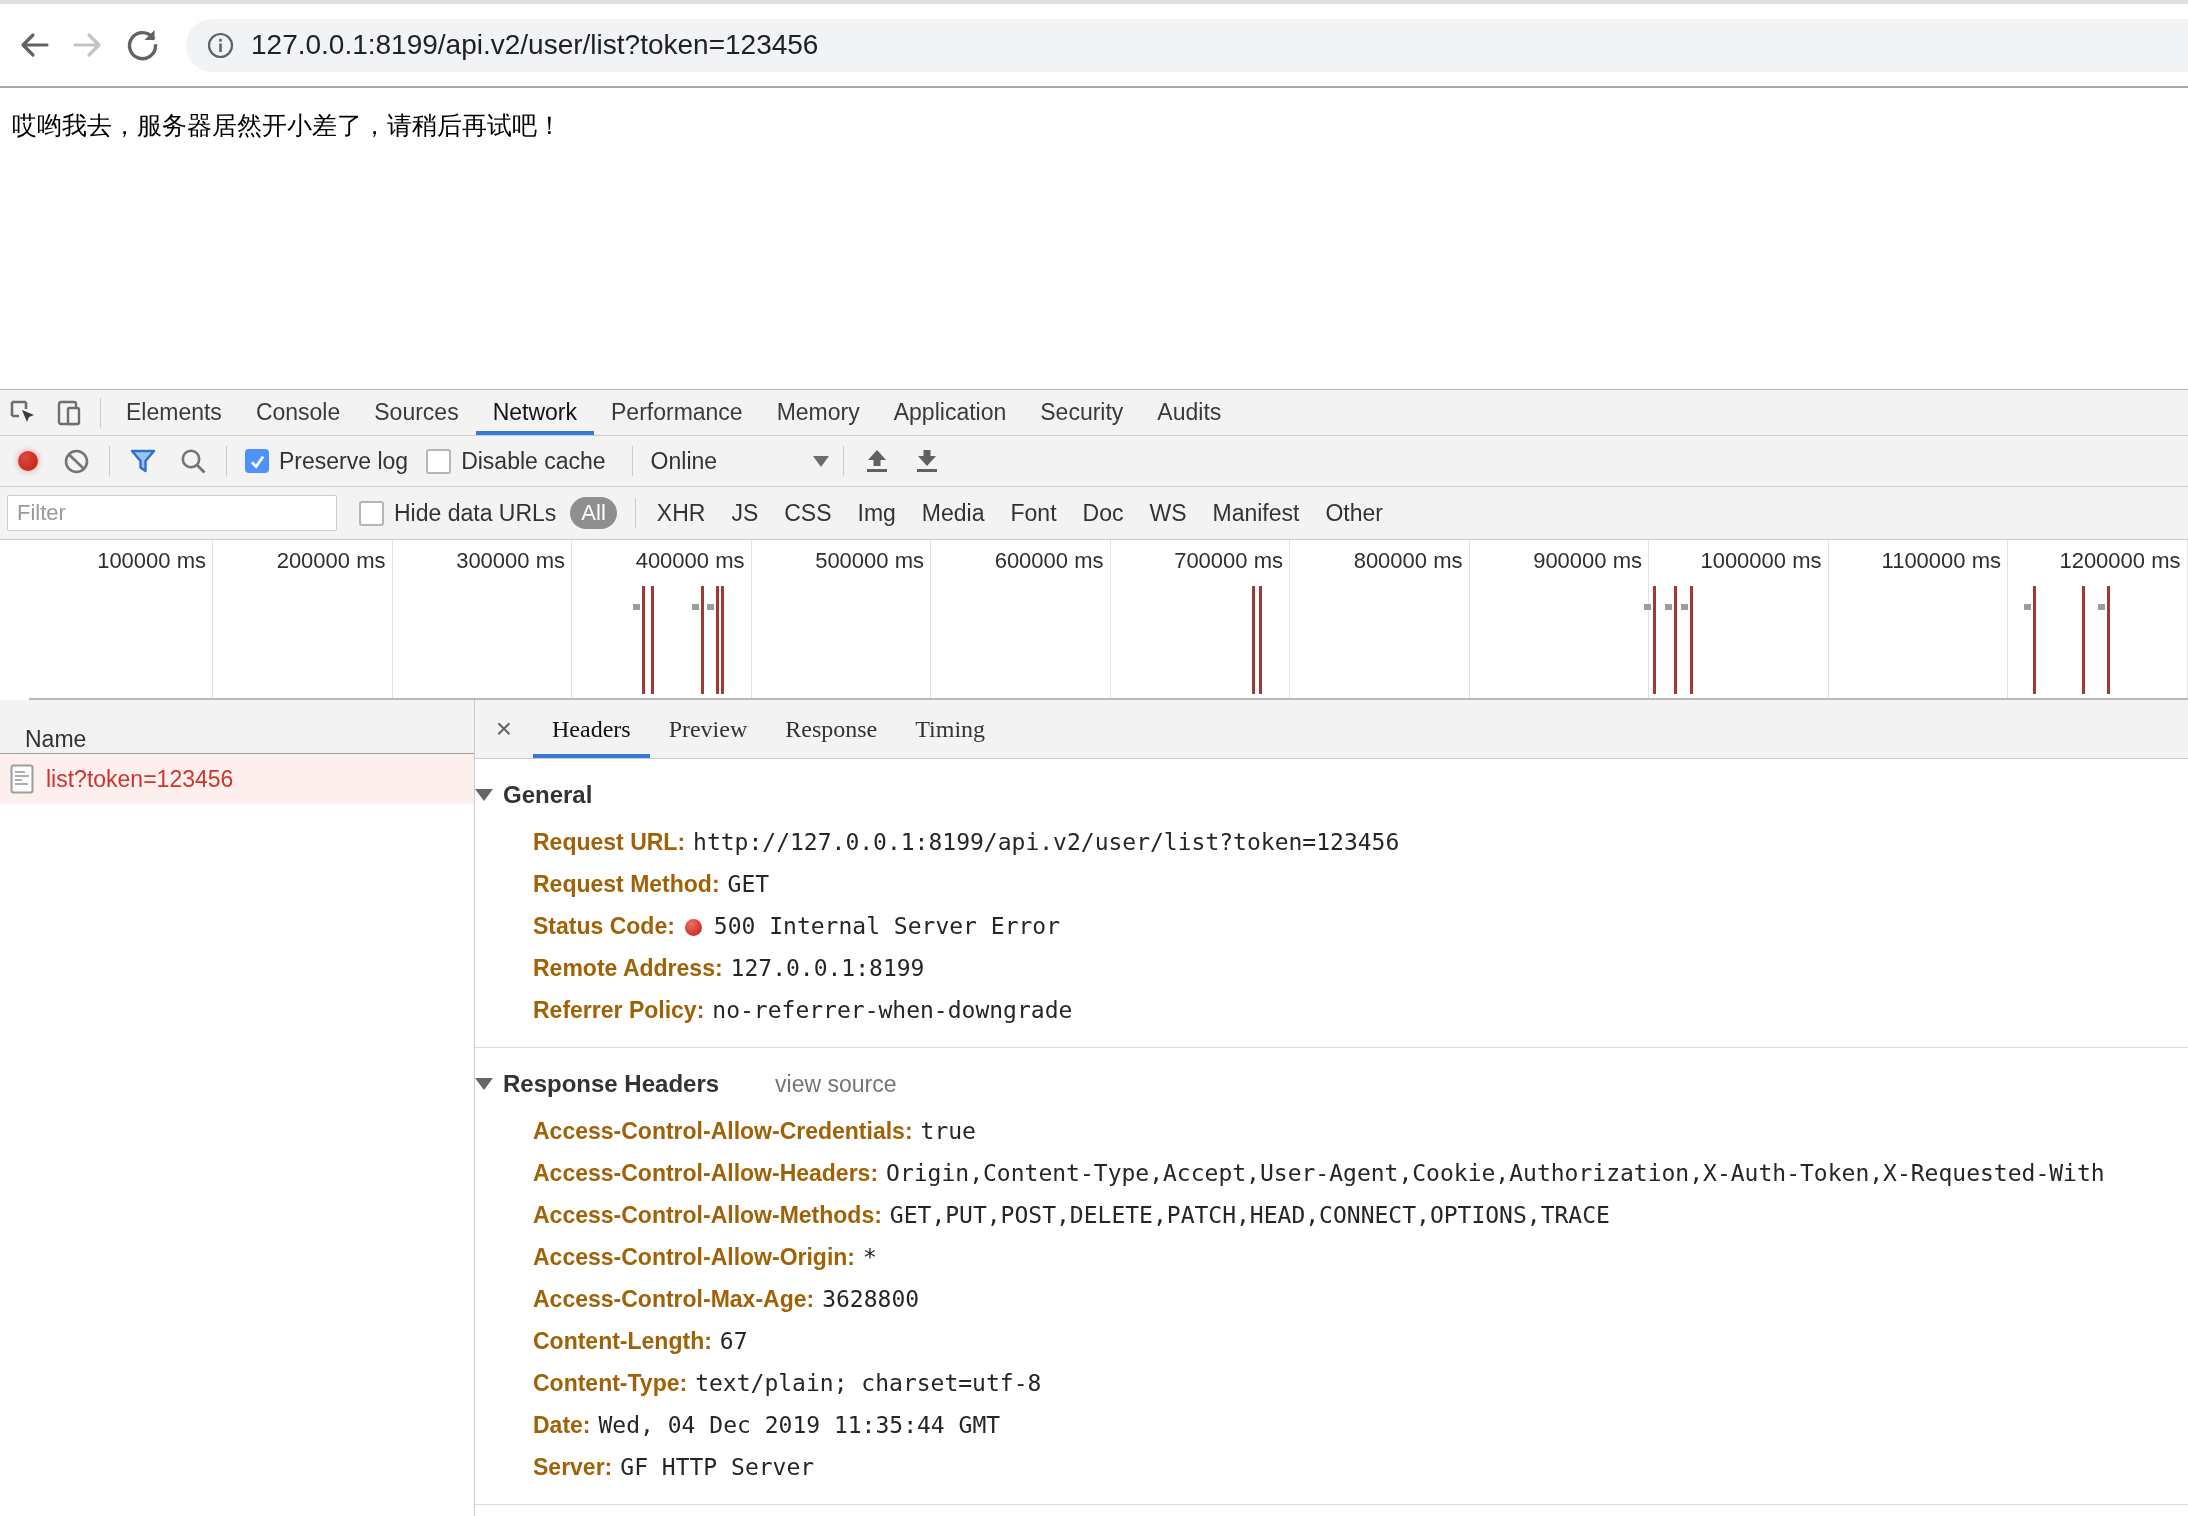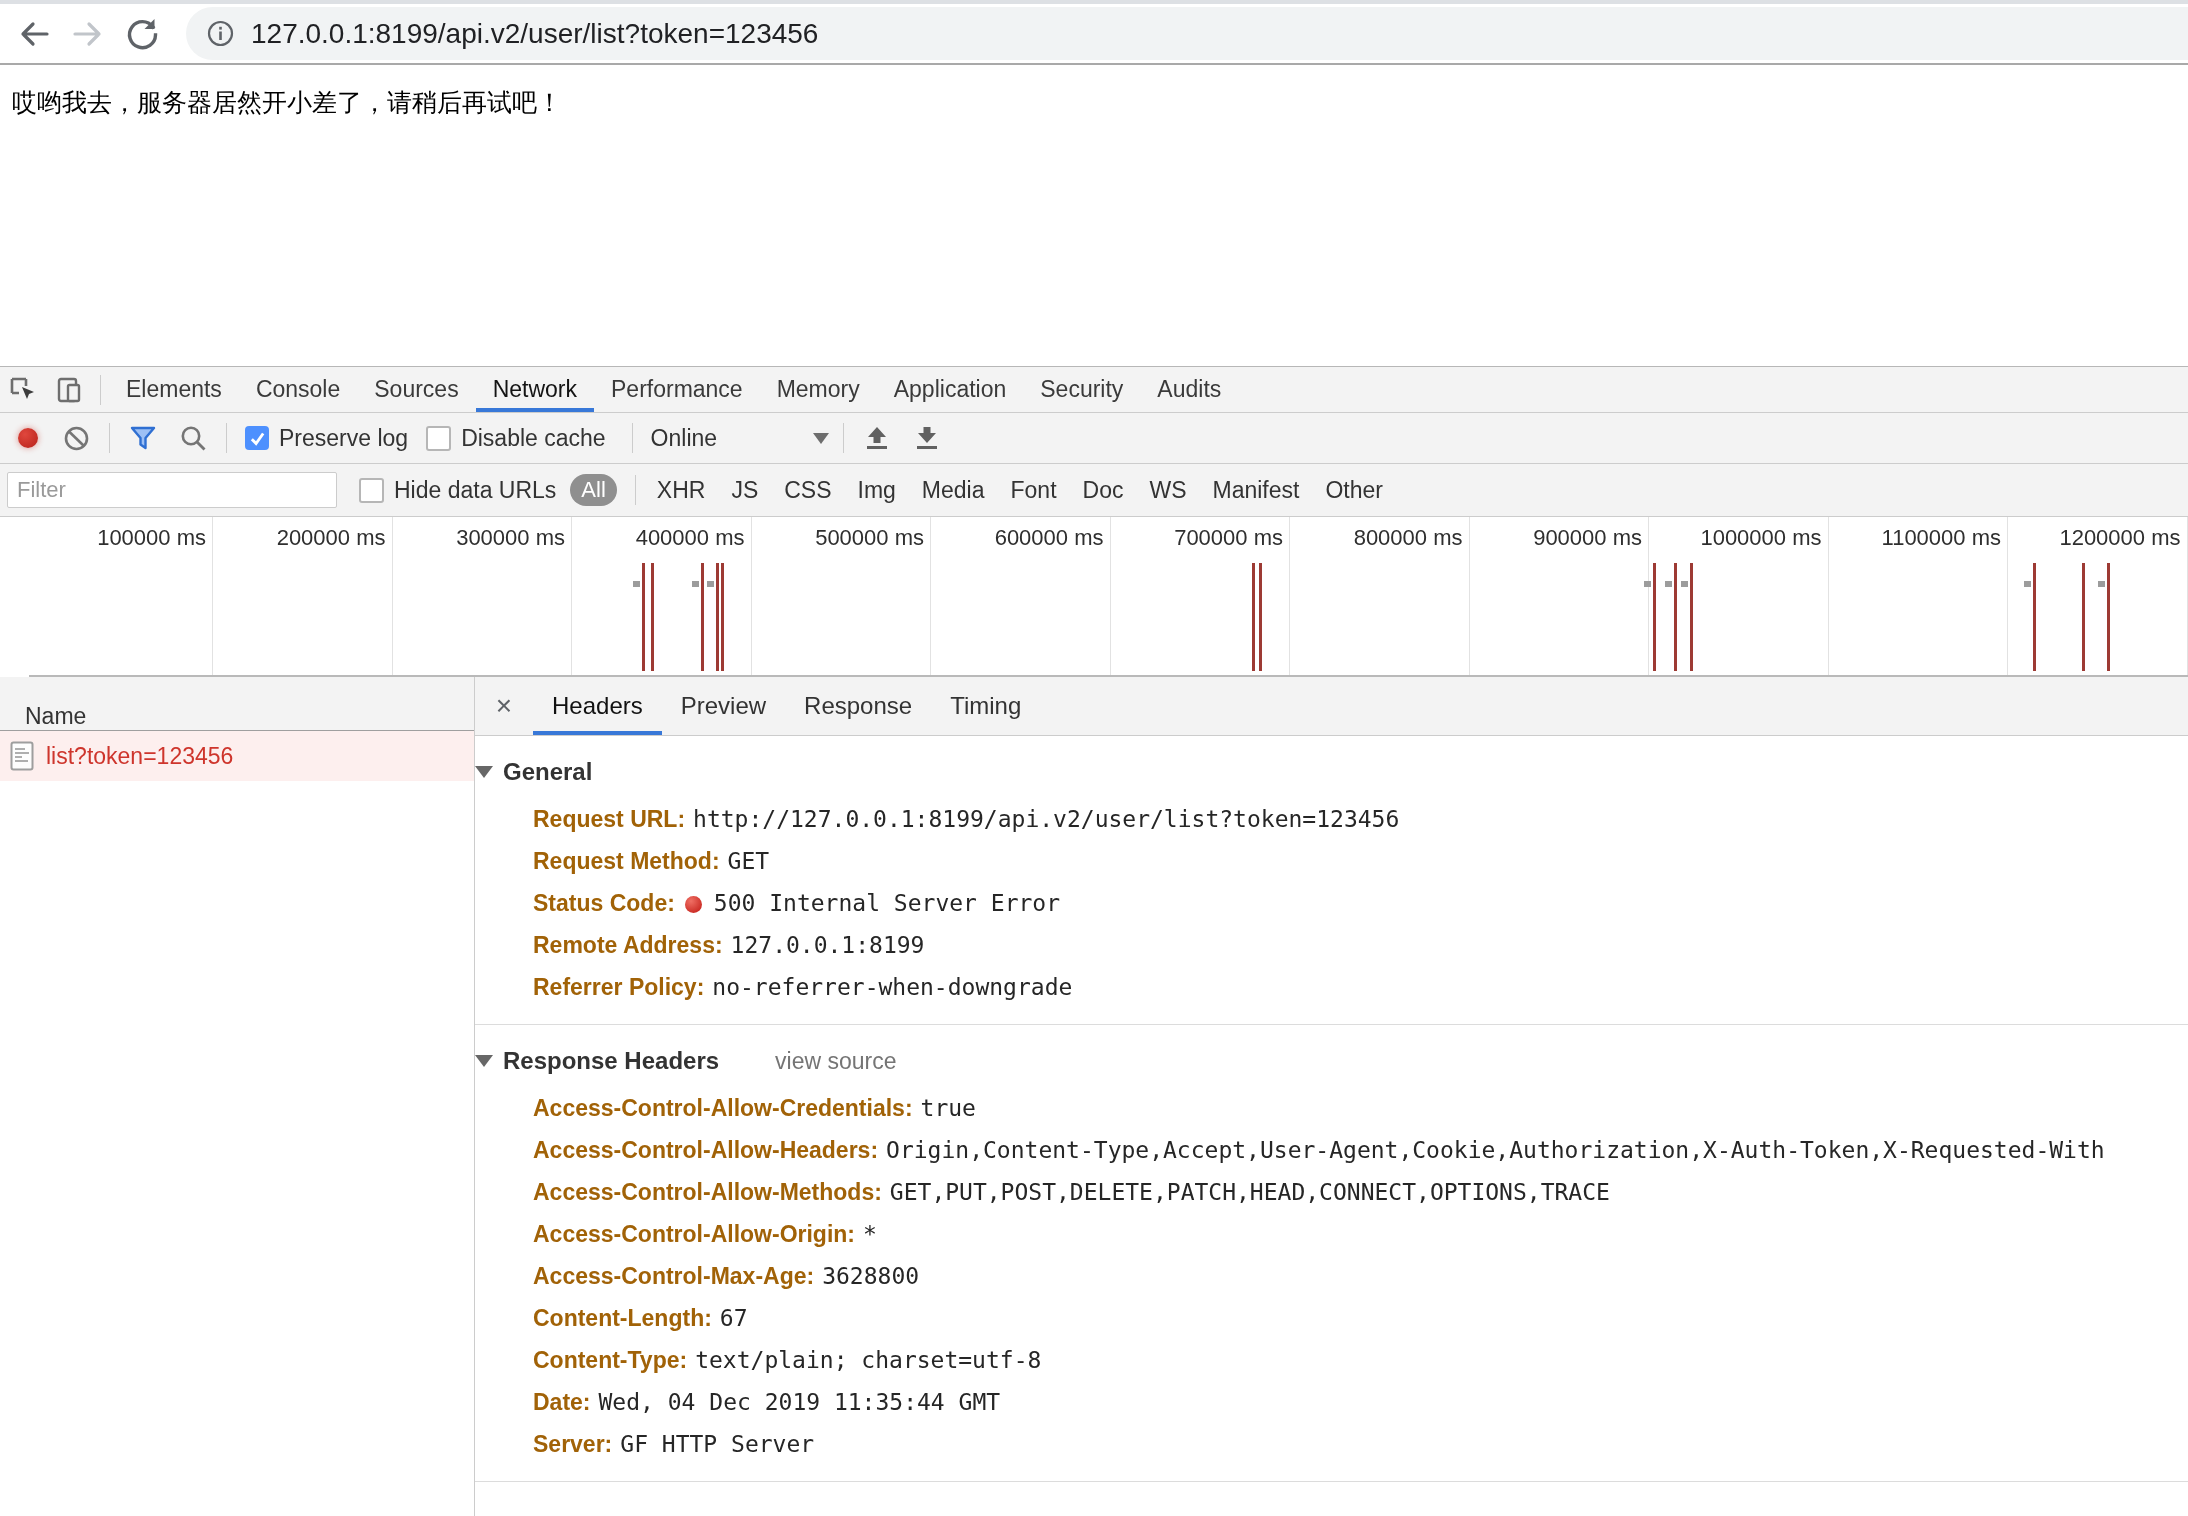--- a/index.html
+++ b/index.html
@@ -3,21 +3,21 @@
 <meta charset="utf-8">
 <style>
   html,body{margin:0;padding:0;}
   body{width:2188px;height:1516px;overflow:hidden;background:#fff;
        font-family:"Liberation Sans",sans-serif;-webkit-font-smoothing:antialiased;}
   .screen{width:2188px;height:1516px;display:flex;flex-direction:column;}
 
   
   .top-strip{height:4px;background:#dde0e4;}
   .browser-chrome{background:#fff;border-bottom:2px solid #a9a9a9;}
-  .toolbar-row{height:59px;display:flex;align-items:center;}
+  .toolbar-row{height:82px;display:flex;align-items:center;}
   .nav-btn{width:40px;height:40px;display:flex;align-items:center;justify-content:center;
            margin-left:14px;flex:0 0 auto;cursor:pointer;}
   .url-pill{flex:1;height:53px;background:#f1f3f4;border-radius:27px 0 0 27px;
             margin-left:24px;margin-right:-4px;display:flex;align-items:center;min-width:0;}
   .url-pill .info{margin-left:21px;flex:0 0 auto;}
   .url-text{margin-left:17px;font-size:28px;color:#202124;white-space:nowrap;}
 
   
   .page-area{height:301px;background:#fff;}
   .page-message{padding:21px 12px;font-size:25px;color:#000;}
@@ -71,21 +71,21 @@
   .np-header{height:53px;background:#f3f3f3;border-bottom:1px solid #9f9f9f;
              display:flex;align-items:flex-end;padding-left:25px;font-size:23px;color:#333;}
   .np-row{height:50px;background:#fdefee;display:flex;align-items:center;padding-left:10px;cursor:pointer;}
   .np-row .req-name{color:#ce352c;font-size:23px;margin-left:12px;}
 
   .dp{flex:1;display:flex;flex-direction:column;min-width:0;background:#fff;}
   .dp-tabs{height:58px;background:#f3f3f3;border-bottom:1px solid #ccc;
            display:flex;align-items:stretch;flex:0 0 auto;}
   .dp-close{width:58px;display:flex;align-items:center;justify-content:center;
             font-size:28px;color:#5f6368;cursor:pointer;}
-  .dp-tab{padding:0 19px;font-size:24px;color:#333;display:flex;align-items:center;cursor:pointer;}
+  .dp-tab{padding:0 19px;font-size:24px;color:#333;display:flex;align-items:center;cursor:pointer;font-family:Liberation Serif, serif;}
   .dp-tab.active{color:#111;box-shadow:inset 0 -4px 0 0 #3878d8;}
   .dp-body{flex:1;overflow:hidden;font-size:23px;}
 
   .sec{padding-bottom:16px;}
   .sec + .sec{border-top:1px solid #dcdcdc;}
   .sec-h{display:flex;align-items:center;padding:22px 0 12px 0;}
   .tri{width:0;height:0;border-left:9px solid transparent;border-right:9px solid transparent;
        border-top:12px solid #676767;margin-right:10px;flex:0 0 auto;cursor:pointer;}
   .sec-title{font-weight:bold;font-size:24px;color:#333;}
   .view-source{margin-left:56px;color:#757575;font-size:23px;cursor:pointer;}

